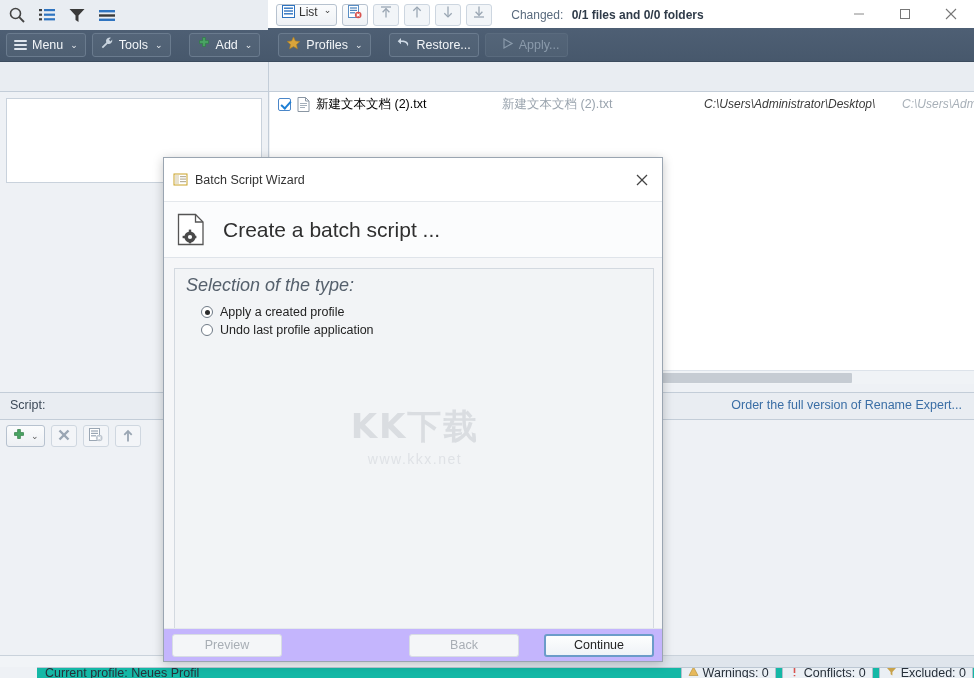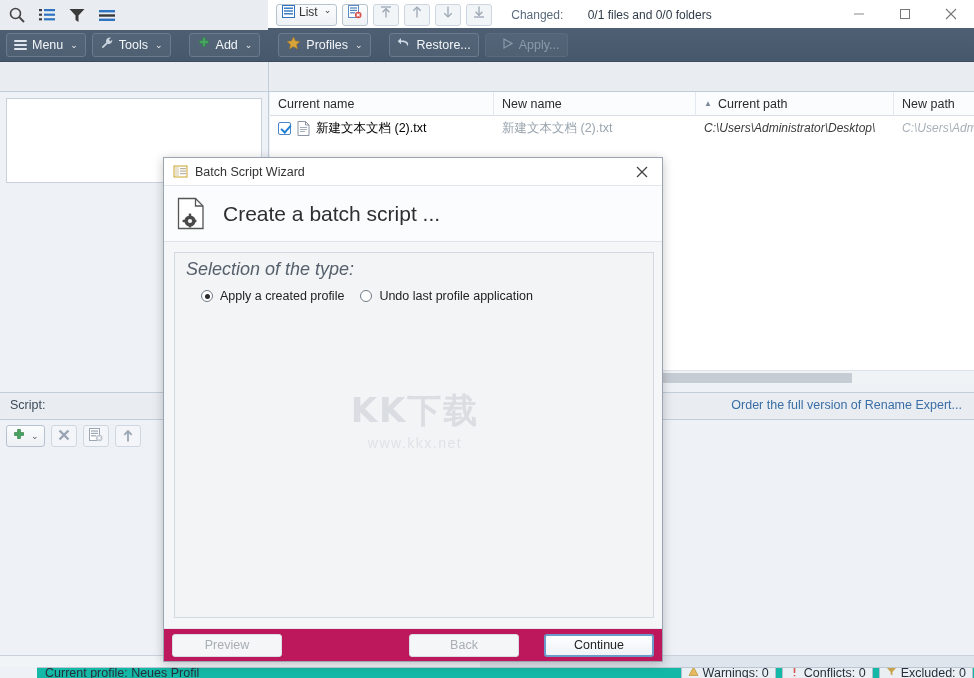--- a/index.html
+++ b/index.html
@@ -66,21 +66,21 @@
     position: absolute; top: 0; left: 270px; width: 704px; height: 30px;
     display: flex; align-items: center; gap: 5px; padding-left: 6px;
   }
   .sm-btn {
     height: 22px; min-width: 24px; display:flex; align-items:flex-start; justify-content:center;
     gap:4px; padding: 0 5px; border: 1px solid #b7c2cf; border-radius: 3px;
     background: linear-gradient(#fbfcfd, #eef1f5); color:#333; font-size:12px;
   }
   .sm-btn.ghost { border-color:#cdd6e0; background: #f2f5f8; }
   .changed-label { margin-left: 14px; color:#5a6b7e; font-size:12px; }
-  .changed-label b { color:#2f3b49; font-weight:normal; margin-left:21px; }
+  .changed-label b { color:#2f3b49; font-weight:bold; margin-left:5px; }
 
   
   .leftpanel {
     position: absolute; top: 92px; left: 0; width: 268px; height: 300px;
     background: #eef1f5; padding: 6px;
   }
   .searchbox {
     width: 256px; height: 85px; background: #fff;
     border: 1px solid #c9d2dc;
   }
@@ -180,21 +180,21 @@
   
   .dlg-shadow {
     position:absolute; left:163px; top:157px; width:500px; height:505px;
     box-shadow: 0 2px 10px rgba(0,0,0,.22);
   }
   .dialog {
     position:absolute; left:163px; top:157px; width:500px; height:505px;
     background:#f5f6f8; border:1px solid #9aa5b1;
   }
   .dlg-title {
-    height:28px; background:#ffffff; display:flex; align-items:center;
+    height:44px; background:#ffffff; display:flex; align-items:center;
     border-bottom:1px solid #e4e8ec;
   }
   .dlg-title .ic { margin-left:9px; width:15px; height:15px; display:block; }
   .dlg-title .tx { margin-left:7px; color:#333; font-size:12.5px; }
   .dlg-close {
     margin-left:auto; width:40px; height:28px; display:flex;
     align-items:center; justify-content:center; color:#444;
   }
   .dlg-head {
     height:56px; background:#fbfcfd; display:flex; align-items:center;
@@ -205,21 +205,21 @@
 
   .dlg-body { position:relative; height:386px; background:#f5f6f8; padding:10px; }
   .groupbox {
     position:relative; width:480px; height:366px;
     border:1px solid #d3d9e0; background:#f2f4f6;
   }
   .gb-label {
     position:absolute; left:11px; top:6px; font-style:italic;
     color:#55606c; font-size:18px;
   }
-  .radios { position:absolute; left:26px; top:36px; display:flex; flex-direction:row; gap:16px; }
+  .radios { position:absolute; left:26px; top:36px; display:flex; flex-direction:column; gap:4px; }
   .radio-row { display:flex; align-items:center; gap:7px; font-size:12.5px; color:#232323; }
   .radio {
     width:12px; height:12px; border:1px solid #6f7a86; border-radius:50%;
     background:#fff; position:relative; flex:none;
   }
   .radio.on:after {
     content:""; position:absolute; left:2.5px; top:2.5px;
     width:5px; height:5px; border-radius:50%; background:#2b2b2b;
   }
   .watermark {
@@ -227,21 +227,21 @@
     user-select:none; pointer-events:none;
   }
   .wm-main {
     font-size:34px; font-weight:bold; color:#dadde1; letter-spacing:2px;
     font-family:"DejaVu Sans", sans-serif; line-height:1;
   }
   .wm-sub { margin-top:8px; font-size:14px; color:#dfe2e6; letter-spacing:1.5px; }
 
   .dlg-foot {
     position:absolute; bottom:0; left:0; width:498px; height:33px;
-    background:#be185d; border-top:1px solid #e4e8ec;
+    background:#c4b5fd; border-top:1px solid #e4e8ec;
     display:flex; align-items:center; padding:0 8px;
   }
   .d-btn {
     height:23px; width:110px; display:flex; align-items:center; justify-content:center;
     border:1px solid #c3ccd6; border-radius:3px;
     background: linear-gradient(#fbfcfd, #eef1f4);
     font-size:12.5px; color:#3a3a3a;
   }
   .d-btn.dis { color:#a8aeb5; border-color:#d7dde3; background:#f4f6f8; }
   .d-btn.primary {
@@ -435,35 +435,20 @@
     </span>
   </div>
 
   <div class="vdiv"></div>
 
   <div class="leftpanel">
     <div class="searchbox"></div>
   </div>
 
   <div class="filetable">
-    <div class="th-row">
-      <div class="th c1">
-        <span>Current name</span>
-      </div>
-      <div class="th c2">
-        <span>New name</span>
-      </div>
-      <div class="th c3">
-        <span class="sortarrow">▲</span>
-        <span>Current path</span>
-      </div>
-      <div class="th c4">
-        <span>New path</span>
-      </div>
-    </div>
     <div class="tr">
       <div class="td c1">
         <span class="chk"></span>
         <span class="docicon">
           <svg width="13" height="15" viewBox="0 0 13 15">
               <path d="M1 .5h7.5L12 4v10.5H1z" fill="#fff" stroke="#8a96a3"></path>
               <path d="M8.5.5V4H12" fill="none" stroke="#8a96a3"></path>
               <g fill="#9aa6b3">
                 <rect x="3" y="6" width="7" height=".9"></rect>
                 <rect x="3" y="8" width="7" height=".9"></rect>

